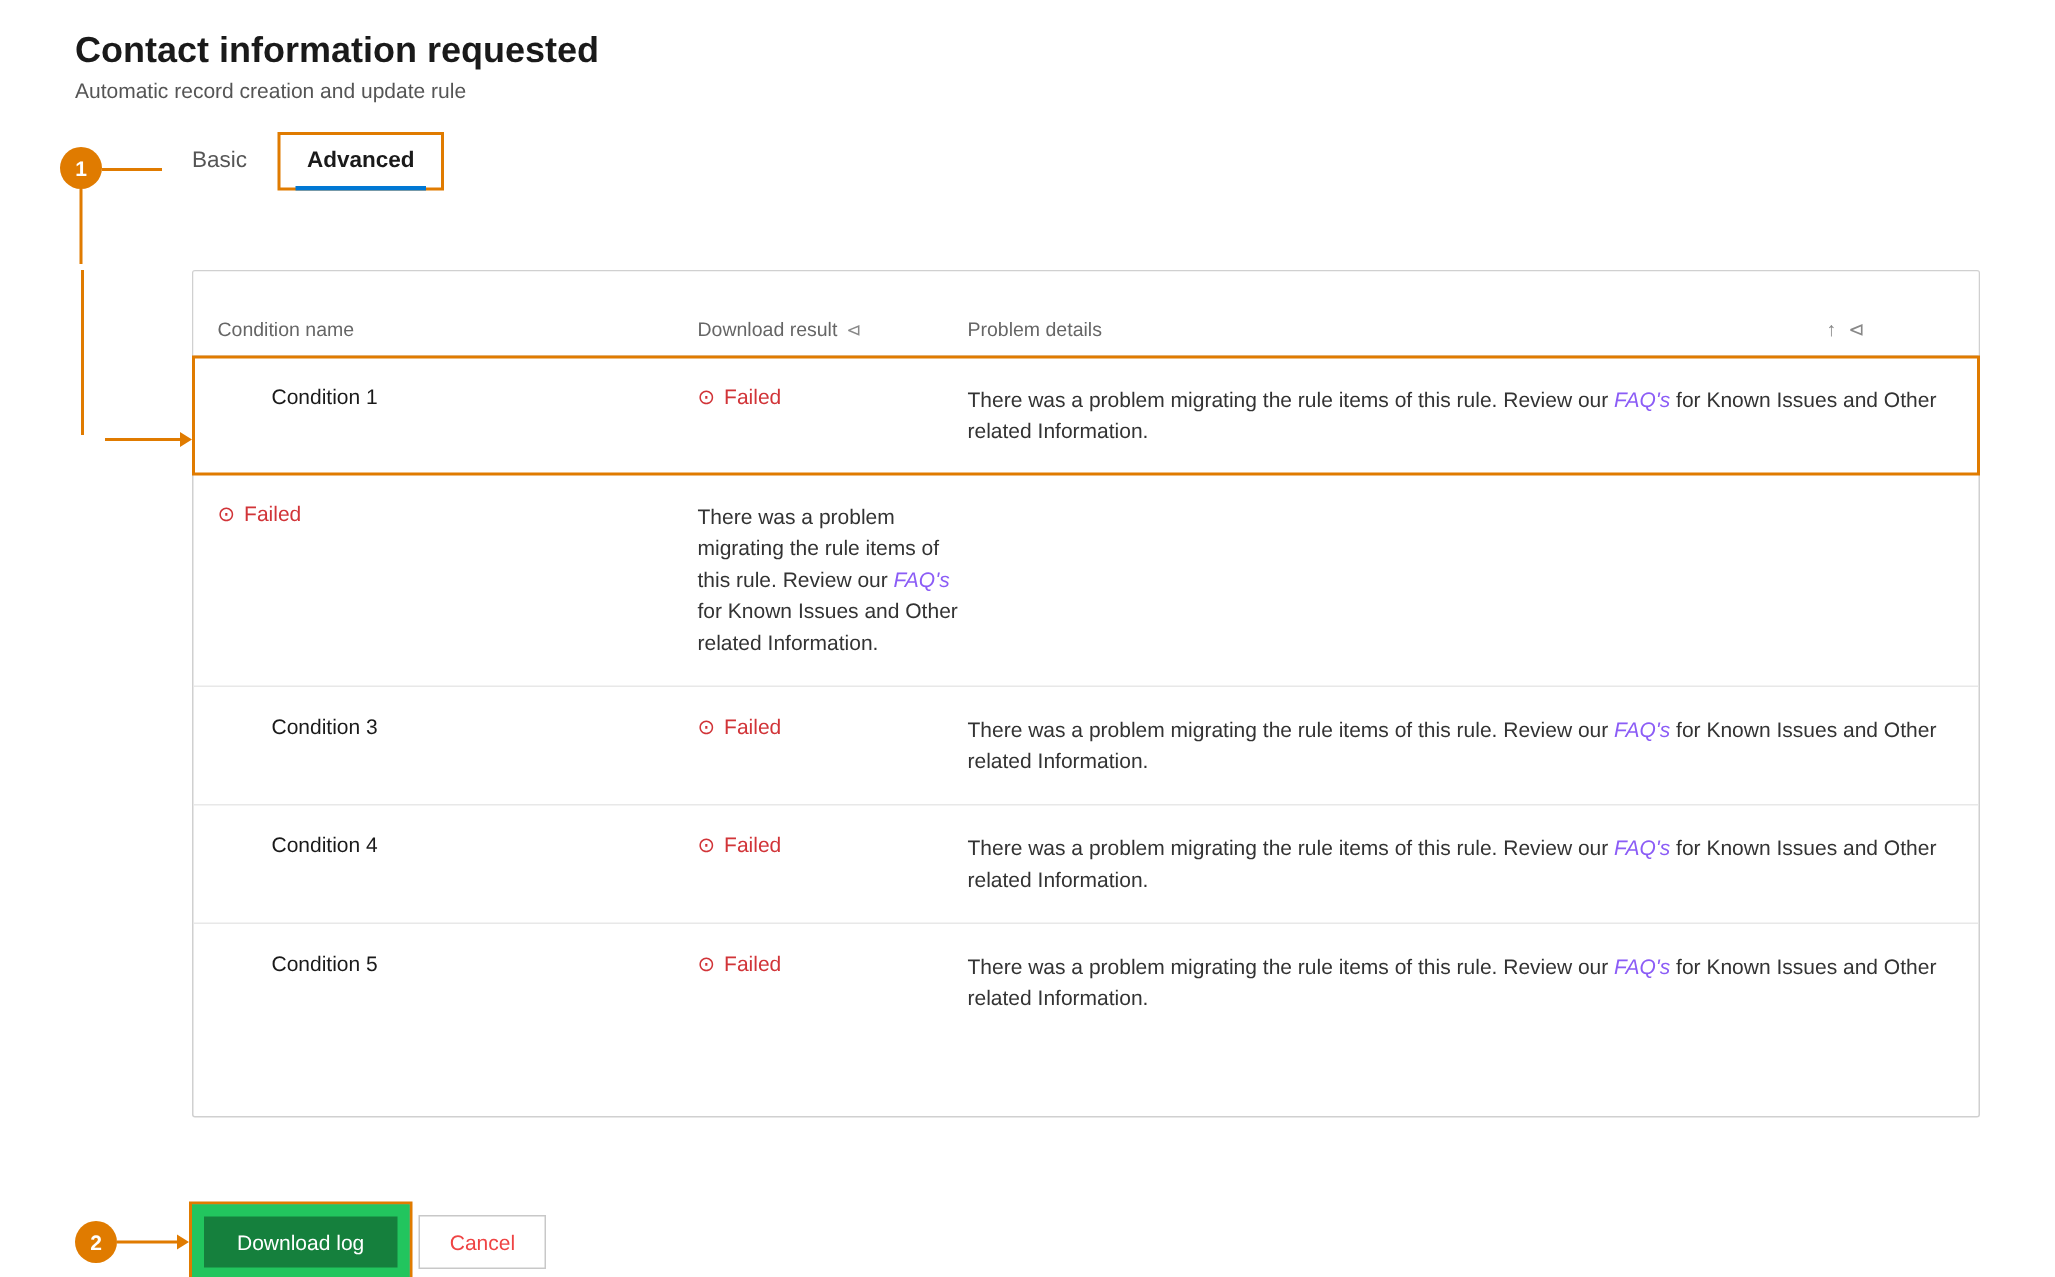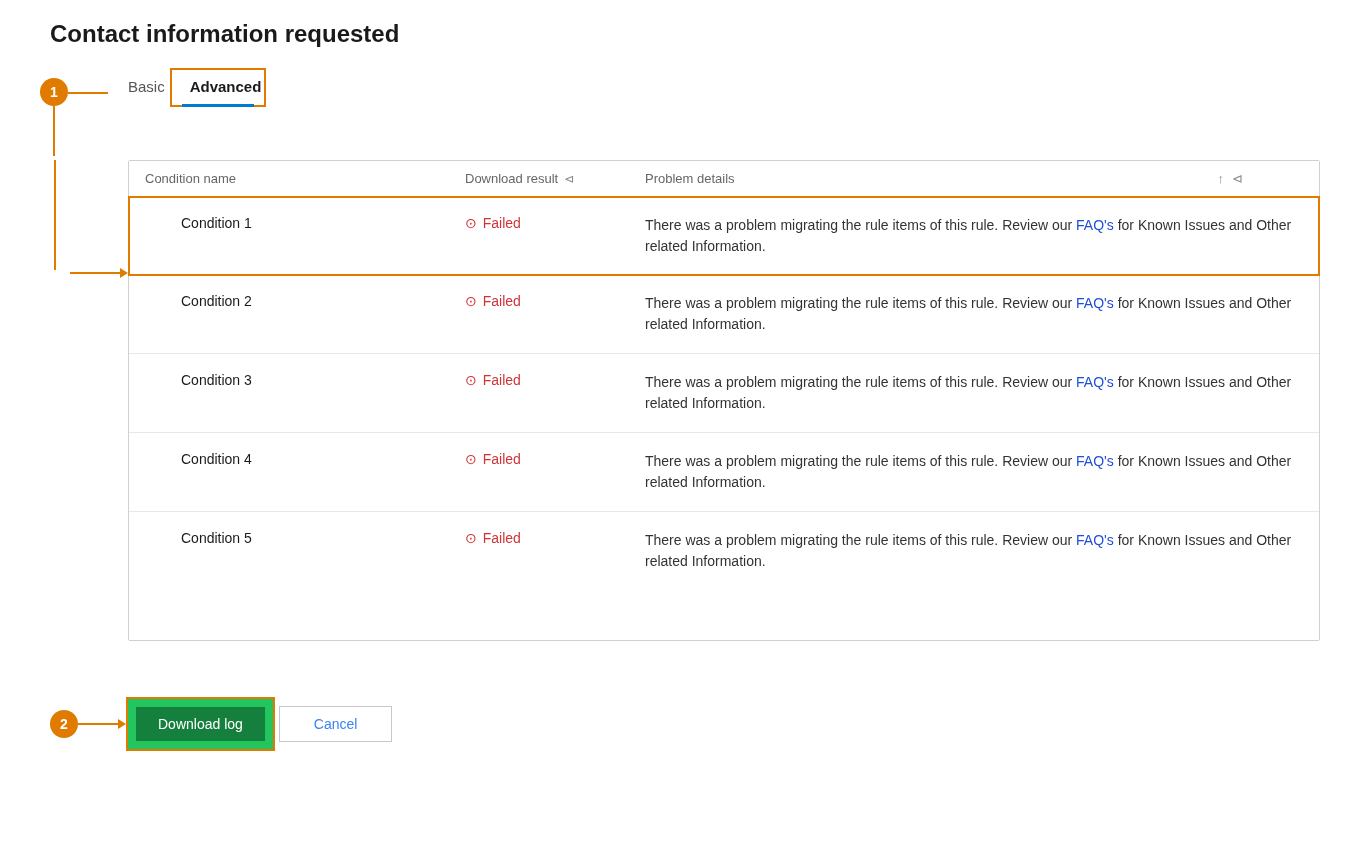--- a/index.html
+++ b/index.html
@@ -26,21 +26,21 @@
     .tabs-row {
       display: flex;
       align-items: center;
       margin-bottom: 0;
       padding-left: 10px;
       gap: 0;
       position: relative;
     }
     .tab-item {
       font-size: 15px;
-      padding: 8px 3px 10px 18px;
+      padding: 8px 18px 10px 18px;
       cursor: pointer;
       color: #555;
       border: 2px solid transparent;
       position: relative;
       user-select: none;
     }
     .tab-item.active {
       color: #1a1a1a;
       font-weight: 600;
       border: 2px solid #e07b00;
@@ -84,20 +84,21 @@
       border-bottom: 1px solid #d0d0d0;
       padding: 10px 16px;
       align-items: center;
     }
     .col-header {
       font-size: 13px;
       color: #666;
       display: flex;
       align-items: center;
       gap: 6px;
+      margin-top: 21px;
     }
     .header-right-icons {
       display: flex;
       gap: 8px;
       justify-content: flex-end;
       color: #888;
       font-size: 13px;
     }
 
     .table-row-item {
@@ -129,49 +130,51 @@
       color: #d13438;
       font-size: 14px;
     }
 
     .problem-text {
       font-size: 14px;
       color: #333;
       line-height: 1.5;
     }
     .problem-link {
-      color: #1d4ed8;
+      color: #8b5cf6;
       text-decoration: none;
+      font-style: italic;
     }
 
     .btn-primary {
       background: #15803d;
       color: #fff;
       border: 8px solid #22c55e;
       padding: 9px 22px;
       font-size: 14px;
       cursor: pointer;
       font-family: inherit;
       font-weight: 500;
     }
     .btn-secondary {
       background: #fff;
-      color: #3b82f6;
+      color: #ef4444;
       border: 1px solid #c8c8c8;
-      padding: 9px 34px;
+      padding: 9px 20px;
       font-size: 14px;
       cursor: pointer;
       font-family: inherit;
     }
   </style>
 </head>
 <body>
 
 <div class="page-header">
   <div class="page-title">Contact information requested</div>
+  <div class="page-subtitle">Automatic record creation and update rule</div>
 </div>
 
 <div style="display:flex; align-items:flex-start; margin-bottom: 4px;">
 
   <div style="display:flex; flex-direction:column; align-items:center; margin-top:10px; flex-shrink:0;">
     <div class="annotation-circle">1</div>
 
     <div style="width:2px; background:#e07b00; height:50px;"></div>
   </div>
 
@@ -222,21 +225,20 @@
       <div class="failed-badge">
         <span style="color:#d13438;">⊙</span>
         <span>Failed</span>
       </div>
       <div class="problem-text">
         <span>There was a problem migrating the rule items of this rule. Review our </span><a class="problem-link" href="#">FAQ's</a><span> for Known Issues and Other related Information.</span>
       </div>
     </div>
 
     <div class="table-row-item">
-      <div class="condition-name">Condition 2</div>
       <div class="failed-badge">
         <span style="color:#d13438;">⊙</span>
         <span>Failed</span>
       </div>
       <div class="problem-text">
         <span>There was a problem migrating the rule items of this rule. Review our </span><a class="problem-link" href="#">FAQ's</a><span> for Known Issues and Other related Information.</span>
       </div>
     </div>
 
     <div class="table-row-item">

